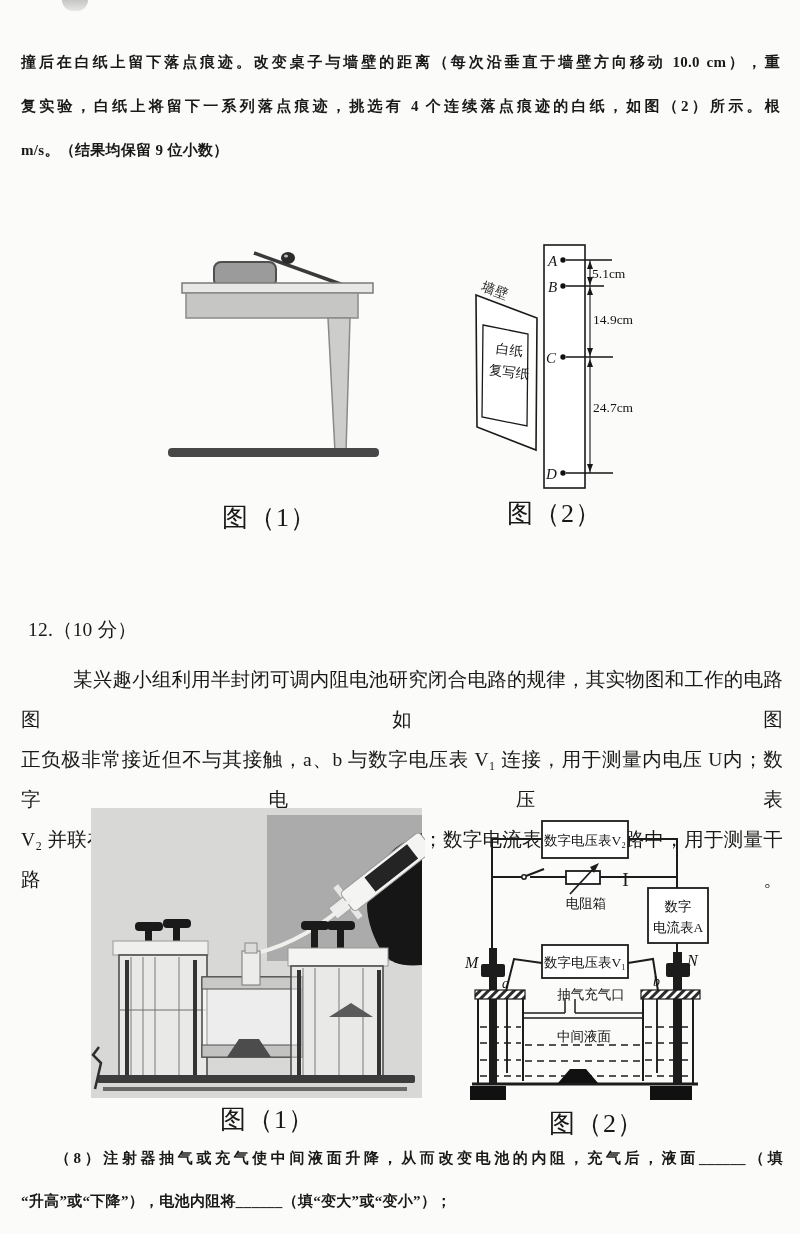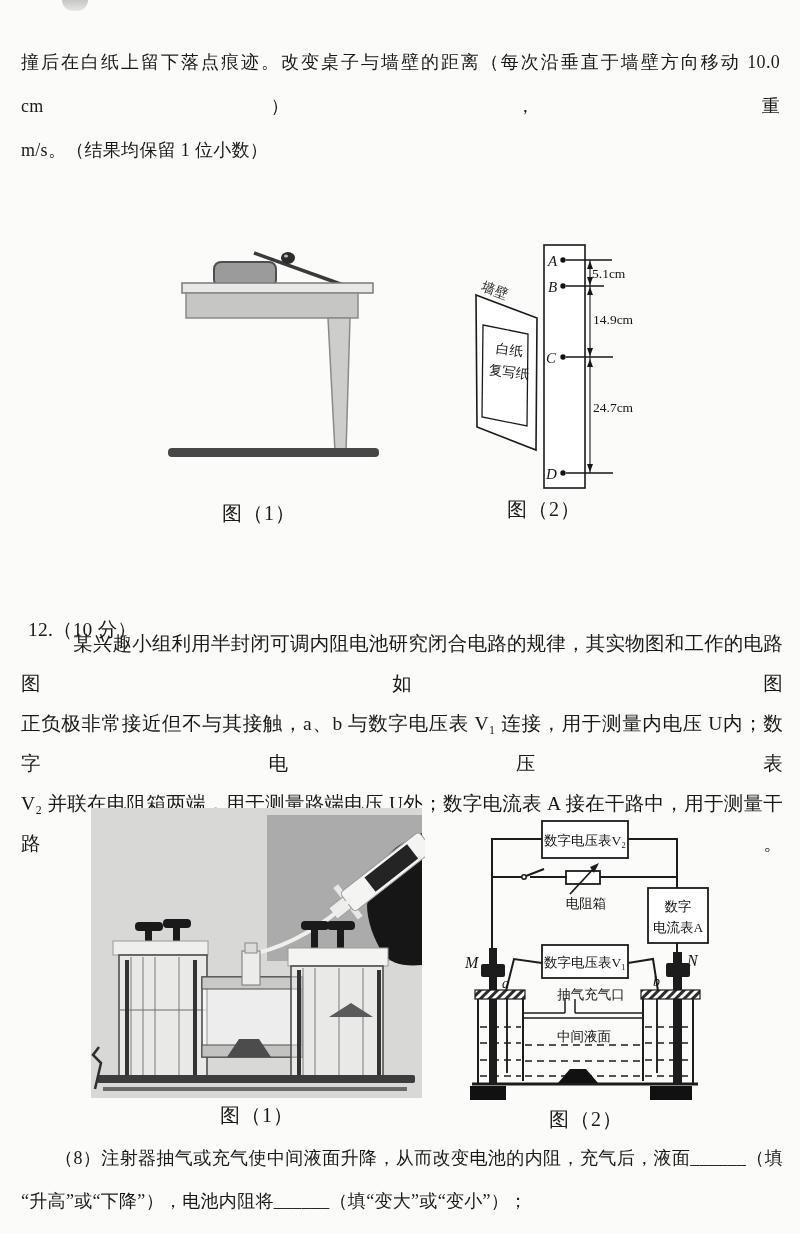--- a/index.html
+++ b/index.html
@@ -2,42 +2,43 @@
 <html><head>
 <meta charset="utf-8">
 <style>
   html,body{margin:0;padding:0;background:#e9e9e7;}
   .page{
     position:relative;width:800px;height:1234px;margin:0 auto;
     background:#fbfbf9;overflow:hidden;
     font-family:"Liberation Serif","DejaVu Serif",serif;color:#191919;
   }
   .abs{position:absolute;}
-  .txtblock{font-size:18px;line-height:44px;letter-spacing:.3px;}
+  .txtblock{font-size:15px;line-height:44px;letter-spacing:.3px;font-weight:bold;}
   .just{text-align:justify;text-align-last:justify;}
   .q12block{font-size:19.5px;line-height:40px;letter-spacing:.2px;}
-  .caption{font-size:20px;letter-spacing:1px;white-space:nowrap;}
+  .caption{font-size:26px;letter-spacing:1px;white-space:nowrap;}
   .scan-artifact{
     width:26px;height:11px;border-radius:0 0 12px 12px;
     background:linear-gradient(180deg,#9a9a98,#d6d6d4);opacity:.55;
   }
   svg text{font-family:"Liberation Serif","DejaVu Serif",serif;fill:#161616;}
   svg .cjk{font-size:13.5px;}
   svg .ital{font-style:italic;}
 </style>
 </head>
 <body>
 
 <div class="page">
 
   <div class="abs scan-artifact" style="left:62px;top:0;"></div>
 
   <div class="abs txtblock" style="left:21px;top:40px;width:759px;">
     <div class="just">撞后在白纸上留下落点痕迹。改变桌子与墙壁的距离（每次沿垂直于墙壁方向移动 10.0 cm），重</div>
-    <div>m/s。（结果均保留 1 位小数）</div>
+    <div class="just">复实验，白纸上将留下一系列落点痕迹，挑选有 4 个连续落点痕迹的白纸，如图（2）所示。根</div>
+    <div>m/s。（结果均保留 9 位小数）</div>
   </div>
 
   <svg class="abs" style="left:150px;top:240px;" width="240" height="230" viewBox="0 0 240 230">
     <rect x="64" y="22" width="62" height="25" rx="7" fill="#9b9b9b" stroke="#4f4f4f" stroke-width="2"></rect>
     <line x1="104" y1="13" x2="196" y2="46" stroke="#3a3a3a" stroke-width="3.5"></line>
     <ellipse cx="138" cy="18" rx="7" ry="6" fill="#2b2b2b"></ellipse>
     <ellipse cx="136" cy="16" rx="2" ry="1.6" fill="#bdbdbd"></ellipse>
     <rect x="32" y="43" width="191" height="10" fill="#e8e8e6" stroke="#7a7a7a" stroke-width="1.5"></rect>
     <rect x="36" y="53" width="172" height="25" fill="#c6c6c4" stroke="#8a8a8a" stroke-width="1.5"></rect>
     <polygon points="178,78 200,78 196,212 185,212" fill="#cdcdcb" stroke="#8a8a8a" stroke-width="1.5"></polygon>
@@ -80,21 +81,21 @@
       <polygon points="130,119 127,127 133,127"></polygon>
       <polygon points="130,232 127,224 133,224"></polygon>
     </g>
     <text x="132" y="38" font-size="13.5">5.1cm</text>
     <text x="133" y="84" font-size="13.5">14.9cm</text>
     <text x="133" y="172" font-size="13.5">24.7cm</text>
   </svg>
   <div class="abs caption" style="left:507px;top:496px;">图（2）</div>
 
   <div class="abs q12block" style="left:28px;top:610px;">12.（10 分）</div>
-  <div class="abs q12block" style="left:21px;top:624px;width:762px;">
+  <div class="abs q12block" style="left:21px;top:660px;width:762px;">
     <div class="just" style="text-indent:52px;">某兴趣小组利用半封闭可调内阻电池研究闭合电路的规律，其实物图和工作的电路图如图</div>
     <div class="just">正负极非常接近但不与其接触，a、b 与数字电压表 V₁ 连接，用于测量内电压 U内；数字电压表</div>
     <div class="just">V₂ 并联在电阻箱两端，用于测量路端电压 U外；数字电流表 A 接在干路中，用于测量干路电流 I。</div>
   </div>
 
   <svg class="abs" style="left:85px;top:805px;" width="340" height="295" viewBox="0 0 340 295">
     <rect x="6" y="3" width="331" height="290" fill="#d8d8d6"></rect>
     <rect x="182" y="10" width="155" height="146" fill="#ababab"></rect>
 
     <path d="M282,100 C288,70 300,48 318,38 L337,28 L337,160 C318,162 304,158 297,147 C289,134 282,116 282,100 Z" fill="#161616"></path>

